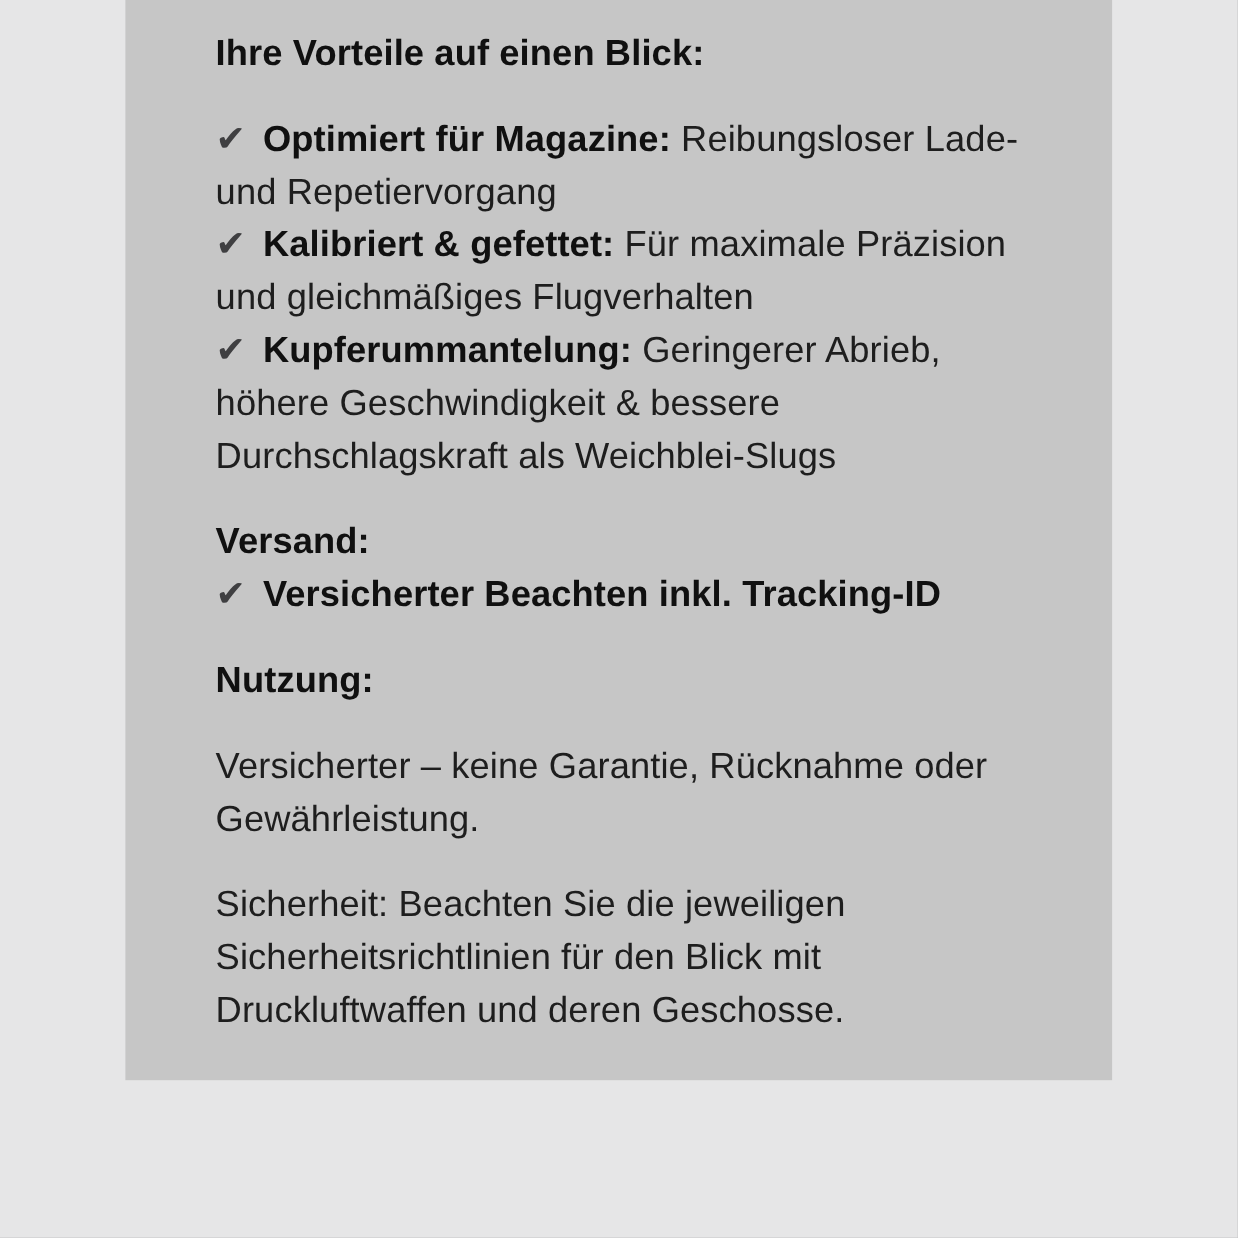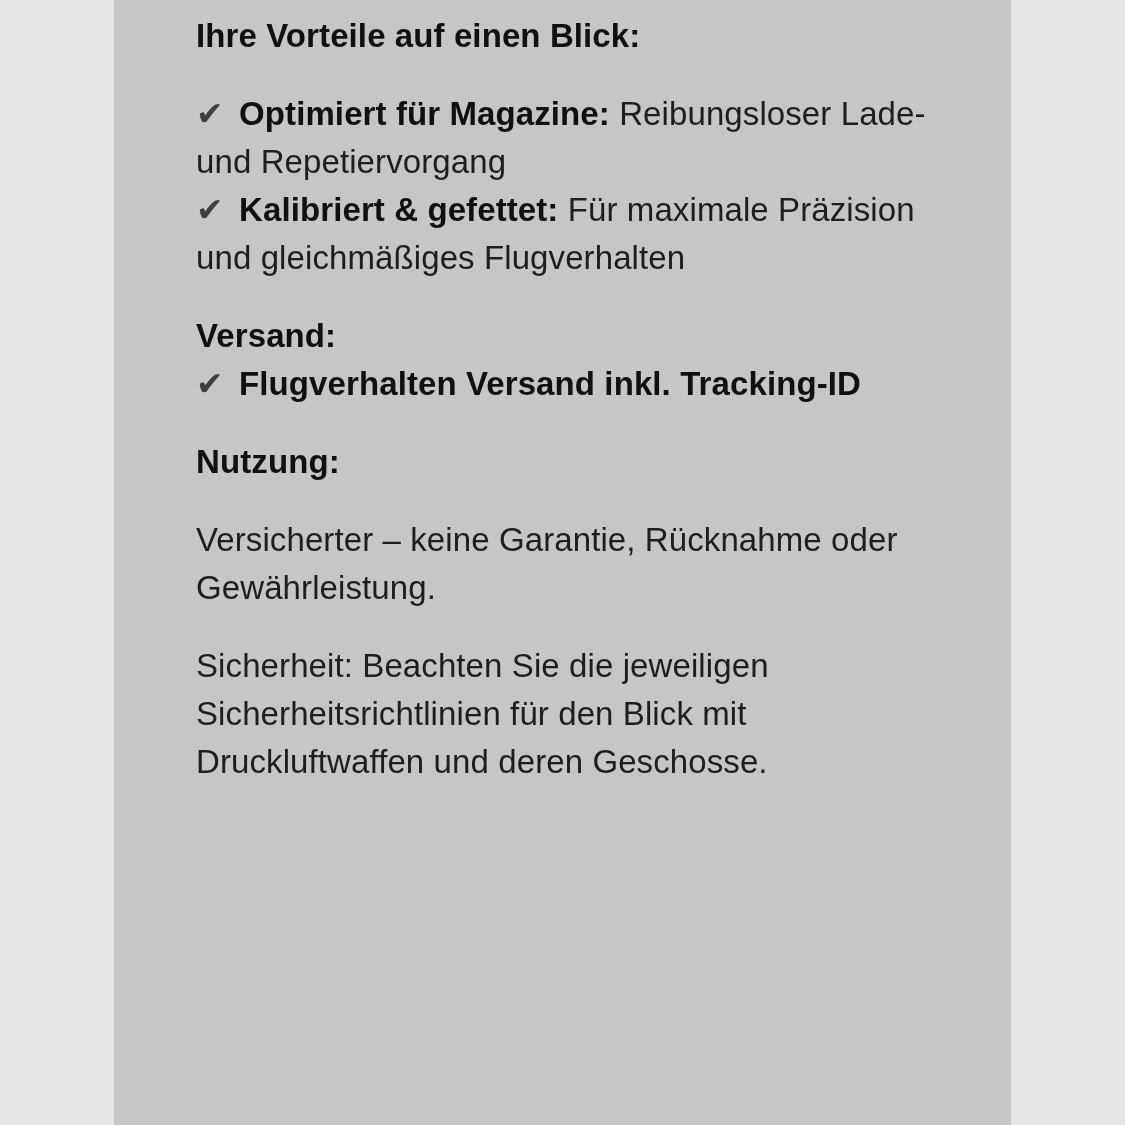--- a/index.html
+++ b/index.html
@@ -6,24 +6,24 @@
   body {
     width: 1125px; height: 1125px;
     background: #e6e6e7;
     font-family: "Liberation Sans", sans-serif;
     position: relative;
     overflow: hidden;
   }
   .panel {
     position: absolute;
     left: 114px; top: 0;
-    width: 897px; height: 1125px;
+    width: 897px; height: 982px;
     background: #c6c6c6;
     box-sizing: border-box;
-    padding: 12px 70px 0 82px;
+    padding: 24px 70px 0 82px;
     overflow: hidden;
   }
   .text-col { width: 745px; }
   p {
     margin: 0;
     font-size: 33px;
     line-height: 48px;
     color: #1e1e1e;
     letter-spacing: 0.1px;
   }
@@ -49,27 +49,32 @@
       <p>
         <span class="check">✔</span>
         <span class="bold">Optimiert für Magazine:</span>
         <span>Reibungsloser Lade- und Repetiervorgang</span>
       </p>
       <p>
         <span class="check">✔</span>
         <span class="bold">Kalibriert &amp; gefettet:</span>
         <span>Für maximale Präzision und gleichmäßiges Flugverhalten</span>
       </p>
+      <p>
+        <span class="check">✔</span>
+        <span class="bold">Kupferummantelung:</span>
+        <span>Geringerer Abrieb, höhere Geschwindigkeit &amp; bessere Durchschlagskraft als Weichblei-Slugs</span>
+      </p>
     </div>
 
     <div class="group">
       <p class="heading">Versand:</p>
       <p>
         <span class="check">✔</span>
-        <span class="bold">Flugverhalten Versand inkl. Tracking-ID</span>
+        <span class="bold">Versicherter Beachten inkl. Tracking-ID</span>
       </p>
     </div>
 
     <div class="group">
       <p class="heading">Nutzung:</p>
     </div>
 
     <div class="group">
       <p>Versicherter – keine Garantie, Rücknahme oder Gewährleistung.</p>
     </div>

